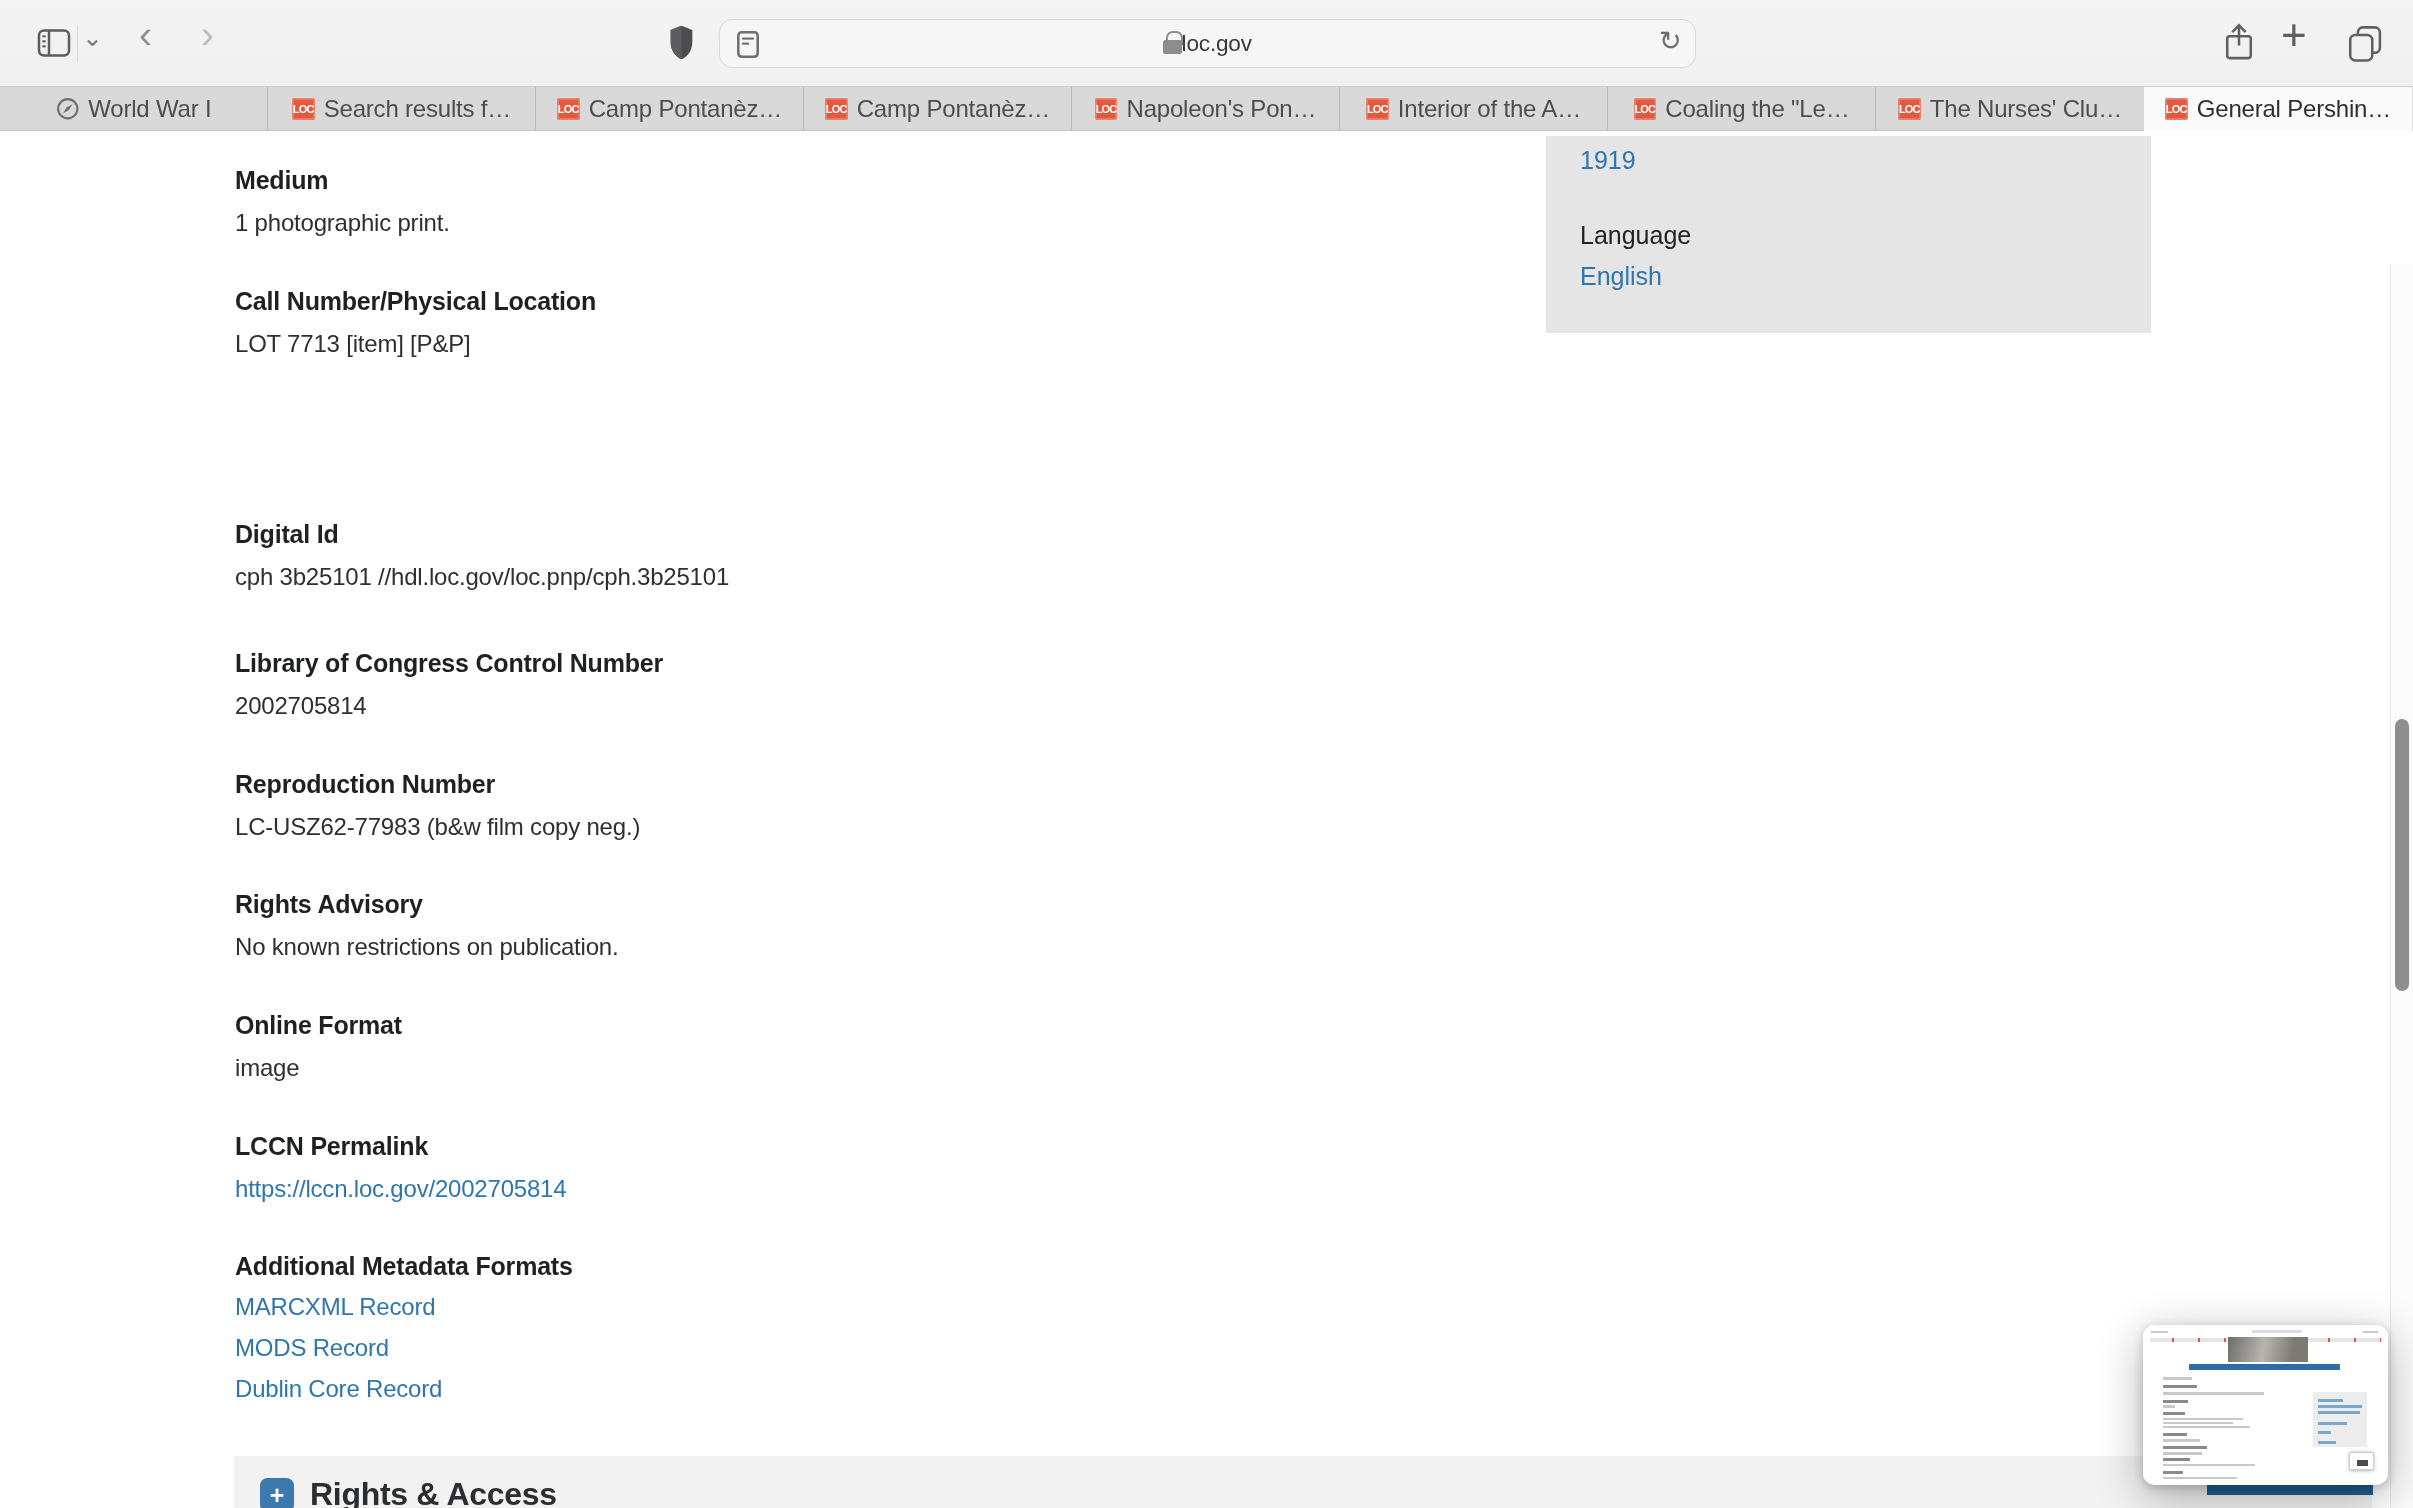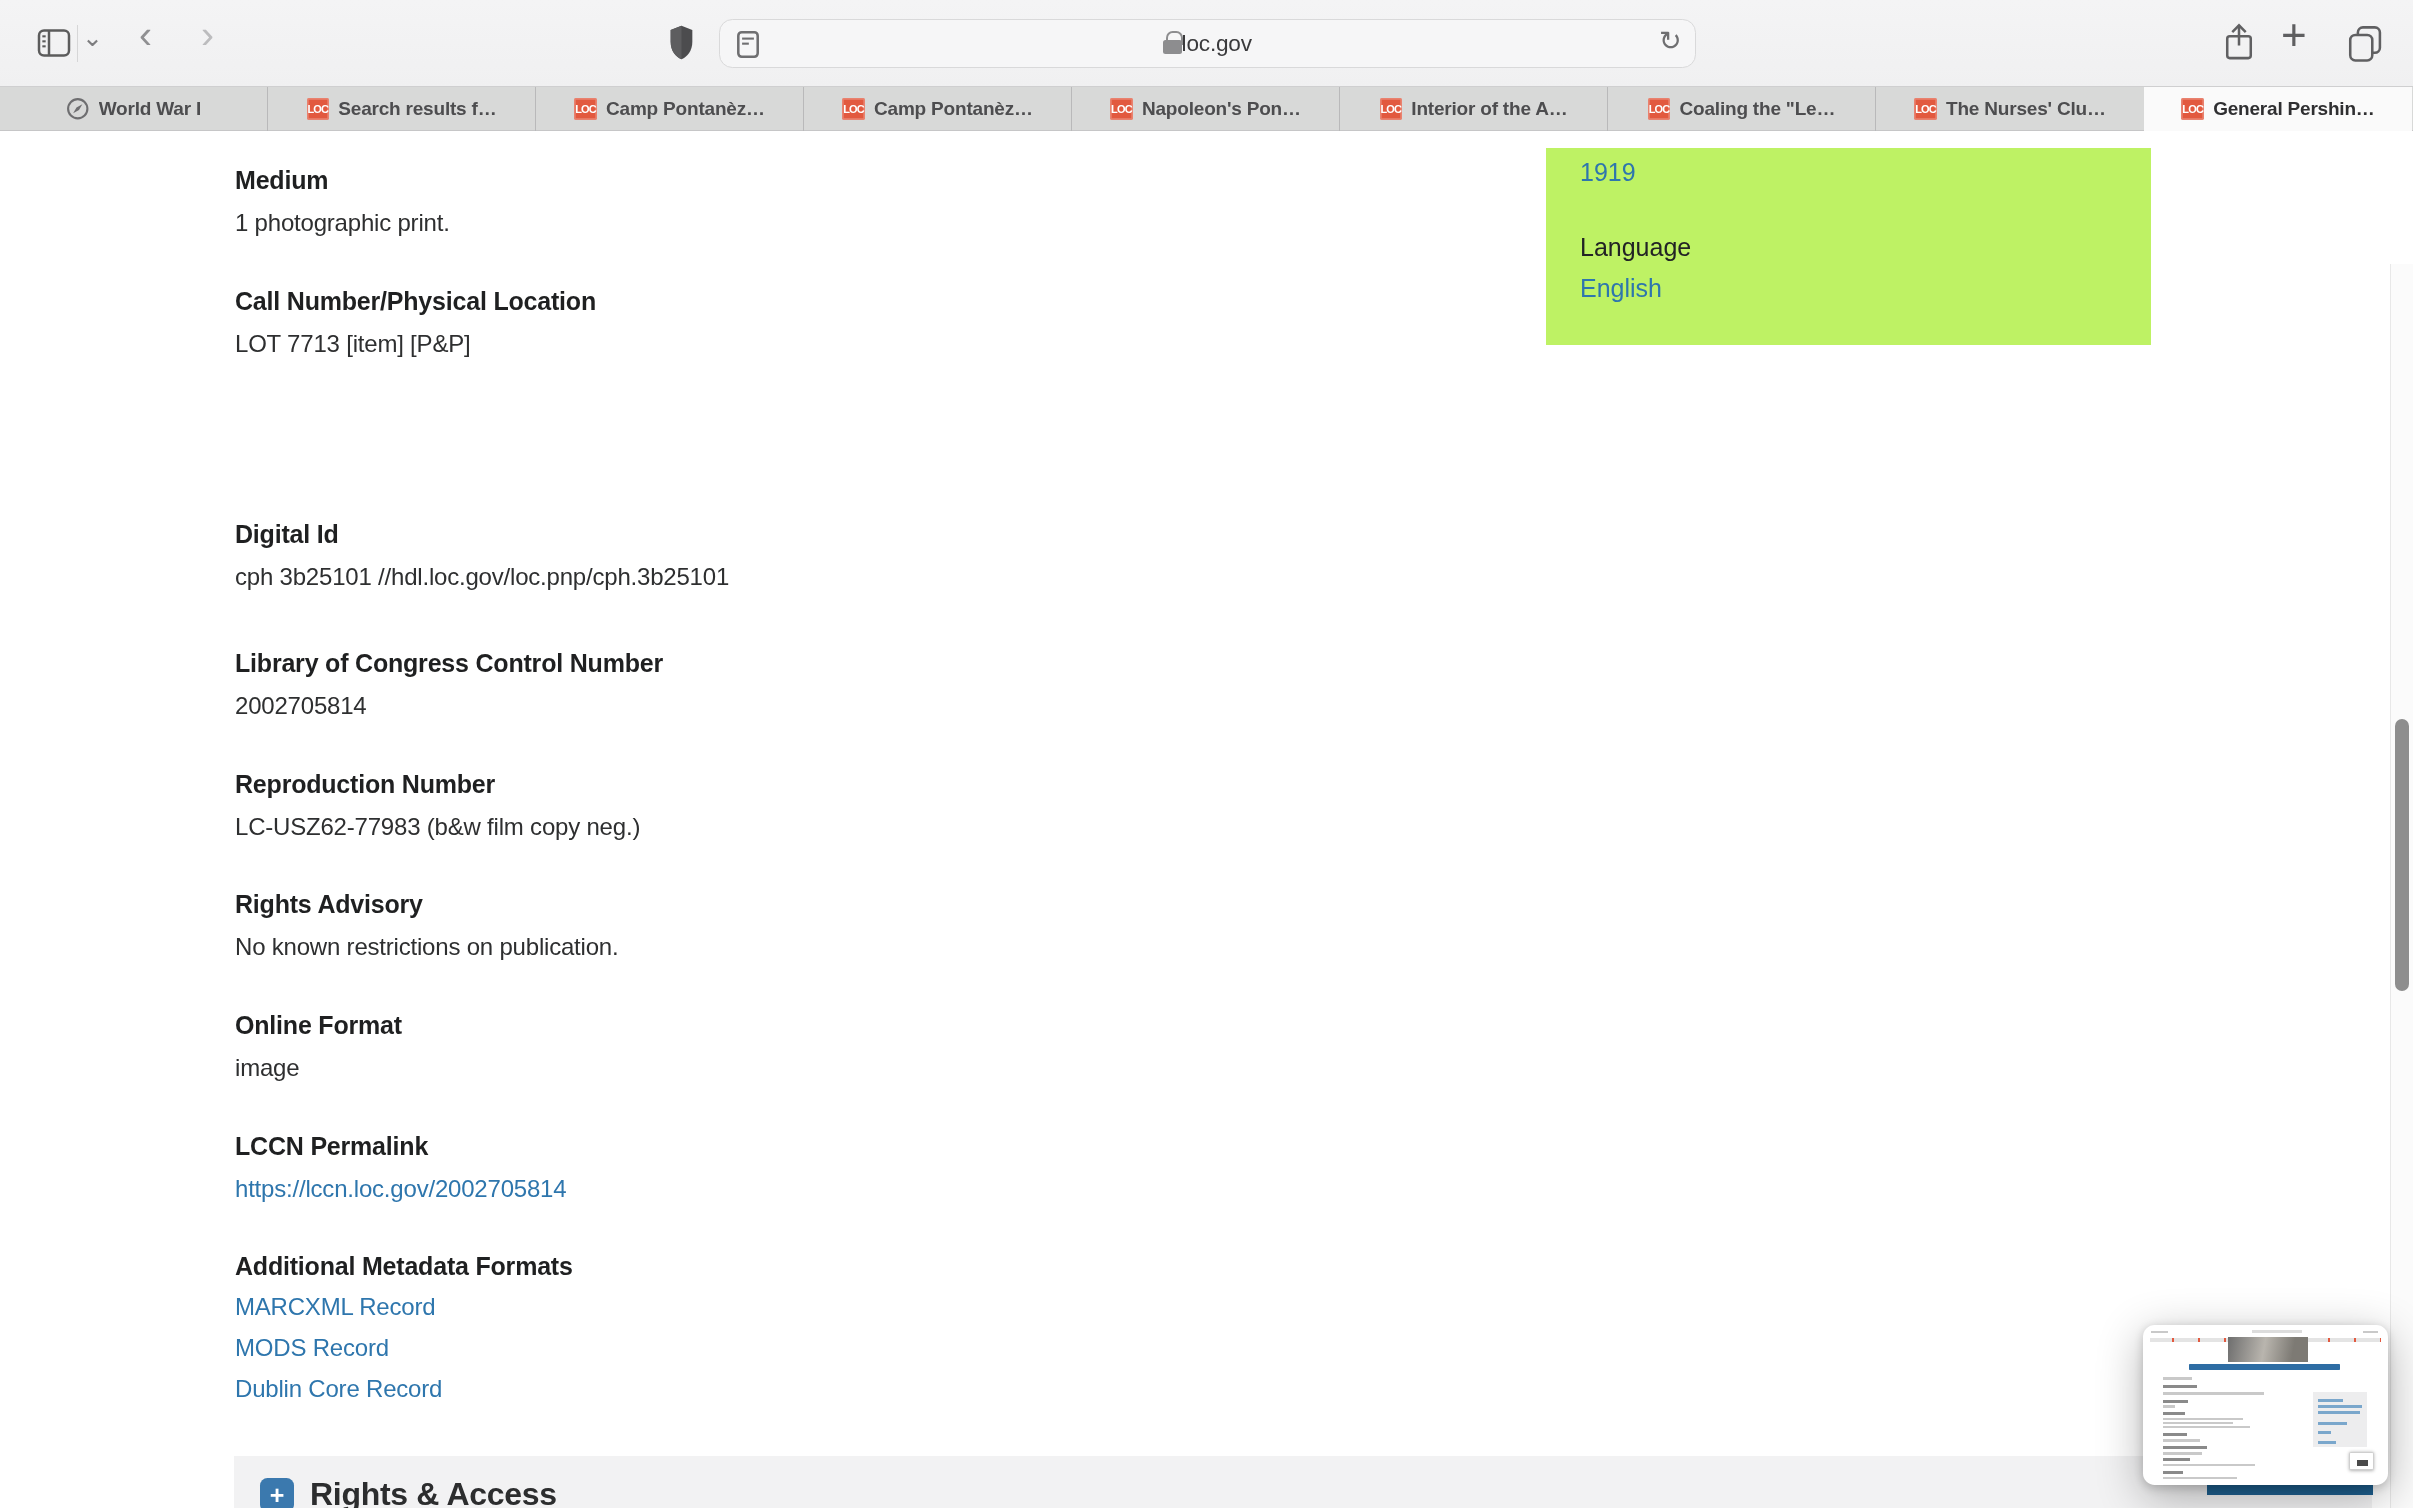--- a/index.html
+++ b/index.html
@@ -42,39 +42,39 @@
     position:absolute; left:0; top:87px; width:2413px; height:44px;
     display:flex; background:#d8d9d8; border-bottom:0.8px solid #c6c6c7;
   }
   .tab {
     flex:0 0 268px; width:268px; height:44px;
     display:flex; align-items:center; justify-content:center; gap:9.2px;
     border-right:0.8px solid #b9b9ba; overflow:hidden; cursor:default;
   }
   .tab:last-child { border-right:none; }
   .tab-label {
-    font-size:19px; color:#4d4d4f; letter-spacing:-0.2px; white-space:nowrap;
-    overflow:hidden; max-width:210px;font-weight:bold;
+    font-size:24px; color:#4d4d4f; letter-spacing:-0.2px; white-space:nowrap;
+    overflow:hidden; max-width:210px;
   }
   .tab.active { background:#fafafa; border-right:none; height:44px; }
   .tab.active .tab-label { color:#2f2f31; }
   .tab:nth-child(8) { border-right:none; }
   .loc-fav {
     width:22.6px; height:22.6px; background:#e2593f; border-radius:1.7px; flex:0 0 22.6px;
     display:flex; align-items:center; justify-content:center;
     color:#fff; font-size:11px; font-weight:700; letter-spacing:-0.8px;
     box-shadow:inset 0 0 0 1.7px rgba(255,255,255,.25);
   }
 
   
   .page { position:absolute; left:0; top:132px; width:2413px; height:1377px; background:#ffffff; }
 
   .side-box {
-    position:absolute; left:1546px; top:16px; width:605px; height:197px;
-    background:#bef264;
+    position:absolute; left:1546px; top:4px; width:605px; height:197px;
+    background:#e5e5e5;
   }
   .side-box .year { position:absolute; left:34px; top:10px; font-size:25px; color:#2e76ad; }
   .side-box .lang-h { position:absolute; left:34px; top:85px; font-size:25px; font-weight:400; color:#222325; }
   .side-box .lang-v { position:absolute; left:34px; top:126px; font-size:25px; color:#2e76ad; }
 
   .field { position:absolute; left:235px; width:1257px; }
   .field .fh { font-size:25px; font-weight:700; color:#1f2021; letter-spacing:-0.2px; }
   .field .fv { position:absolute; top:43px; left:0; font-size:24px; color:#2e2f30; letter-spacing:-0.2px; white-space:nowrap; }
   a.link, .fv.link { color:#2e76ad; text-decoration:none; cursor:pointer; }
   .meta-links a { display:block; font-size:24px; letter-spacing:-0.2px; margin-bottom:17px; line-height:24px; }

